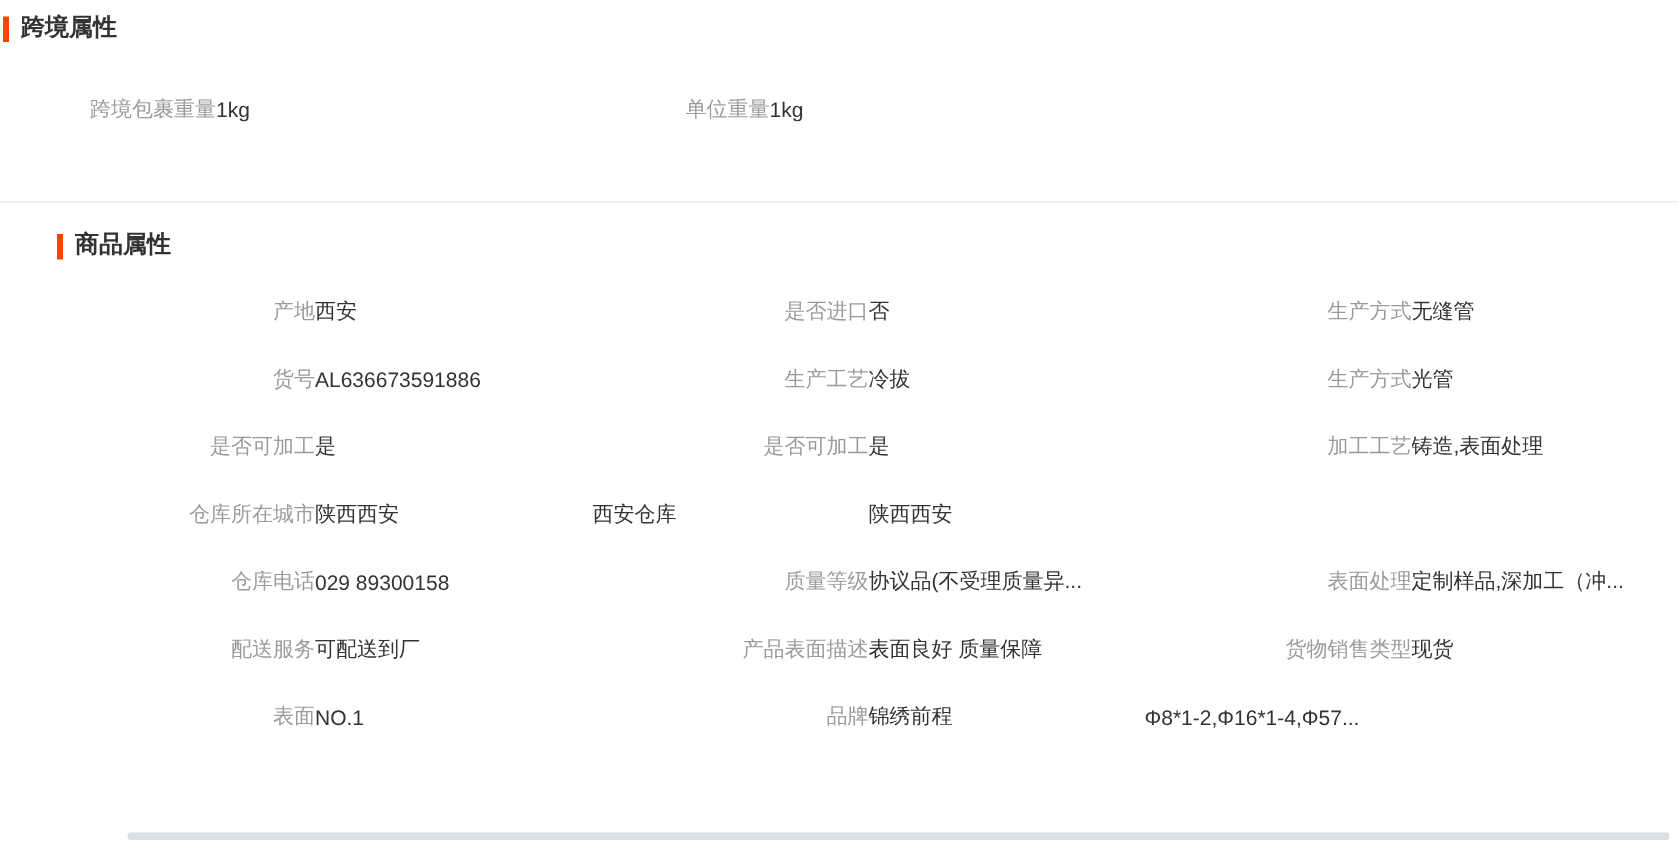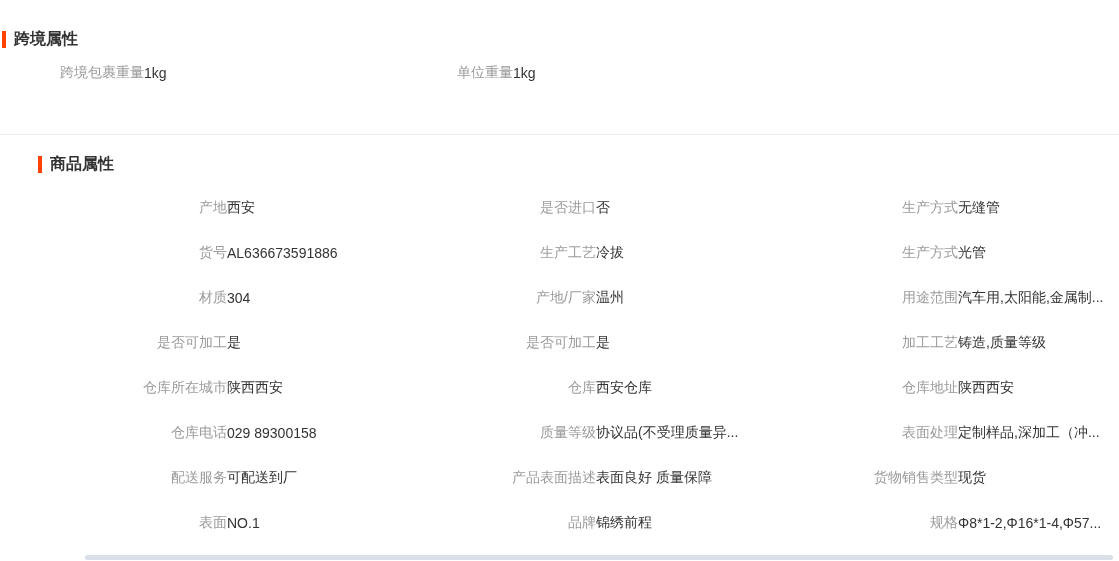--- a/index.html
+++ b/index.html
@@ -70,42 +70,41 @@
   
   #product-table {
     position: absolute;
     top: 185px;
     left: 0;
     right: 0;
   }
   .attr-row {
     display: grid;
     grid-template-columns: 191px 185px 184px 184px 178px 1fr;
-    padding-left: 4px;
+    padding-left: 19px;
     height: 45px;
     align-items: center;
-    margin-left: 32px;
   }
   
   #h-scrollbar {
     position: absolute;
     bottom: 1px;
     left: 85px;
     right: 6px;
     height: 5px;
     border-radius: 3px;
     background: #d9e0e7;
   }
 </style>
 </head>
 <body>
 
 <div id="canvas">
 
-  <div class="section-header" style="top:10px;margin-top:20px;">
+  <div class="section-header" style="top:10px;">
     <span class="accent-bar"></span>
     <span class="section-title">跨境属性</span>
   </div>
 
   <div id="cross-row">
     <div class="attr-label">跨境包裹重量</div>
     <div class="attr-value">1kg</div>
     <div class="attr-label">单位重量</div>
     <div class="attr-value">1kg</div>
   </div>
@@ -128,41 +127,31 @@
       </div>
       <div class="attr-row">
         <div class="attr-label">货号</div>
         <div class="attr-value">AL636673591886</div>
         <div class="attr-label">生产工艺</div>
         <div class="attr-value">冷拔</div>
         <div class="attr-label">生产方式</div>
         <div class="attr-value">光管</div>
       </div>
       <div class="attr-row">
-        <div class="attr-label">材质</div>
-        <div class="attr-value">304</div>
-        <div class="attr-label">产地/厂家</div>
-        <div class="attr-value">温州</div>
-        <div class="attr-label">用途范围</div>
-        <div class="attr-value">汽车用,太阳能,金属制...</div>
-      </div>
-      <div class="attr-row">
         <div class="attr-label">是否可加工</div>
         <div class="attr-value">是</div>
         <div class="attr-label">是否可加工</div>
         <div class="attr-value">是</div>
         <div class="attr-label">加工工艺</div>
-        <div class="attr-value">铸造,质量等级</div>
+        <div class="attr-value">铸造,表面处理</div>
       </div>
       <div class="attr-row">
         <div class="attr-label">仓库所在城市</div>
         <div class="attr-value">陕西西安</div>
-        <div class="attr-label">仓库</div>
         <div class="attr-value">西安仓库</div>
-        <div class="attr-label">仓库地址</div>
         <div class="attr-value">陕西西安</div>
       </div>
       <div class="attr-row">
         <div class="attr-label">仓库电话</div>
         <div class="attr-value">029 89300158</div>
         <div class="attr-label">质量等级</div>
         <div class="attr-value">协议品(不受理质量异...</div>
         <div class="attr-label">表面处理</div>
         <div class="attr-value">定制样品,深加工（冲...</div>
       </div>
@@ -172,20 +161,19 @@
         <div class="attr-label">产品表面描述</div>
         <div class="attr-value">表面良好 质量保障</div>
         <div class="attr-label">货物销售类型</div>
         <div class="attr-value">现货</div>
       </div>
       <div class="attr-row">
         <div class="attr-label">表面</div>
         <div class="attr-value">NO.1</div>
         <div class="attr-label">品牌</div>
         <div class="attr-value">锦绣前程</div>
-        <div class="attr-label">规格</div>
         <div class="attr-value">Φ8*1-2,Φ16*1-4,Φ57...</div>
       </div>
     </div>
 
   <div id="h-scrollbar"></div>
 
 </div>
 
 </body></html>

